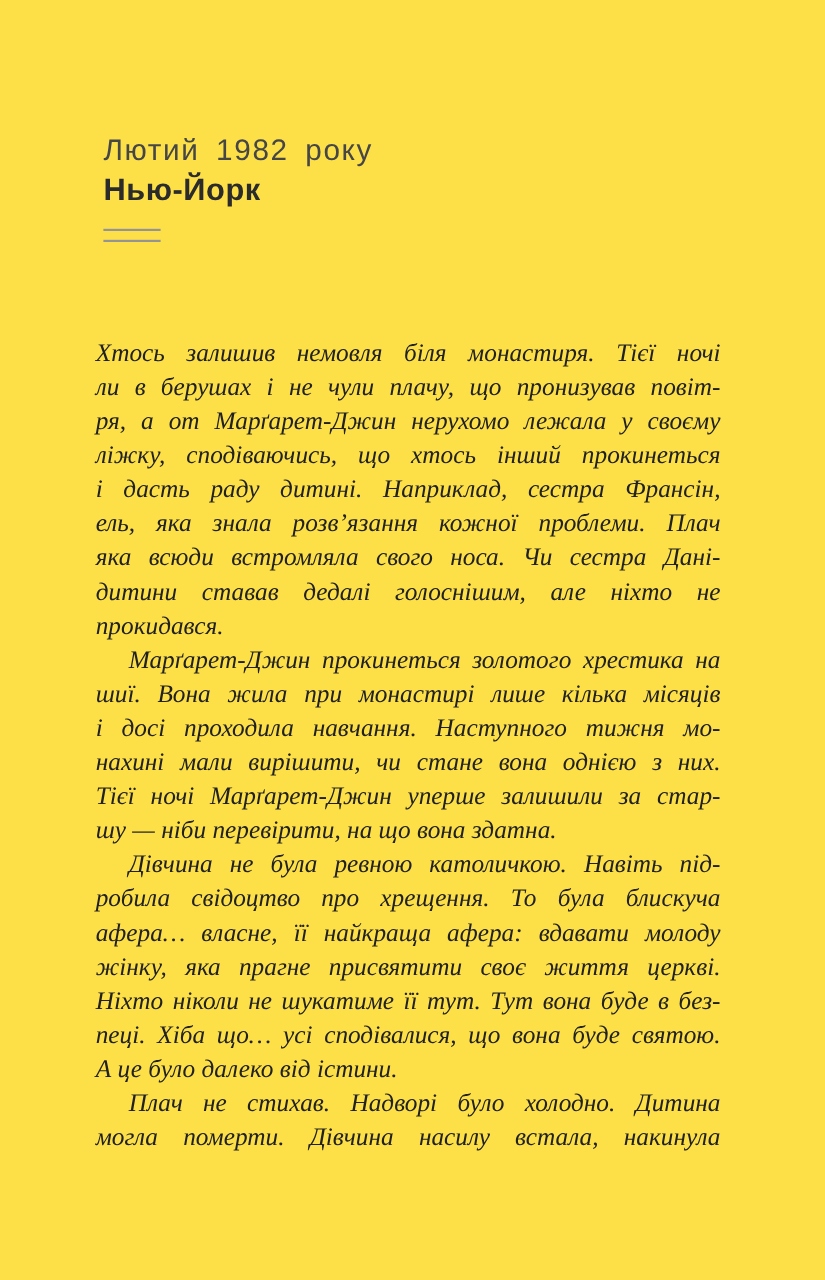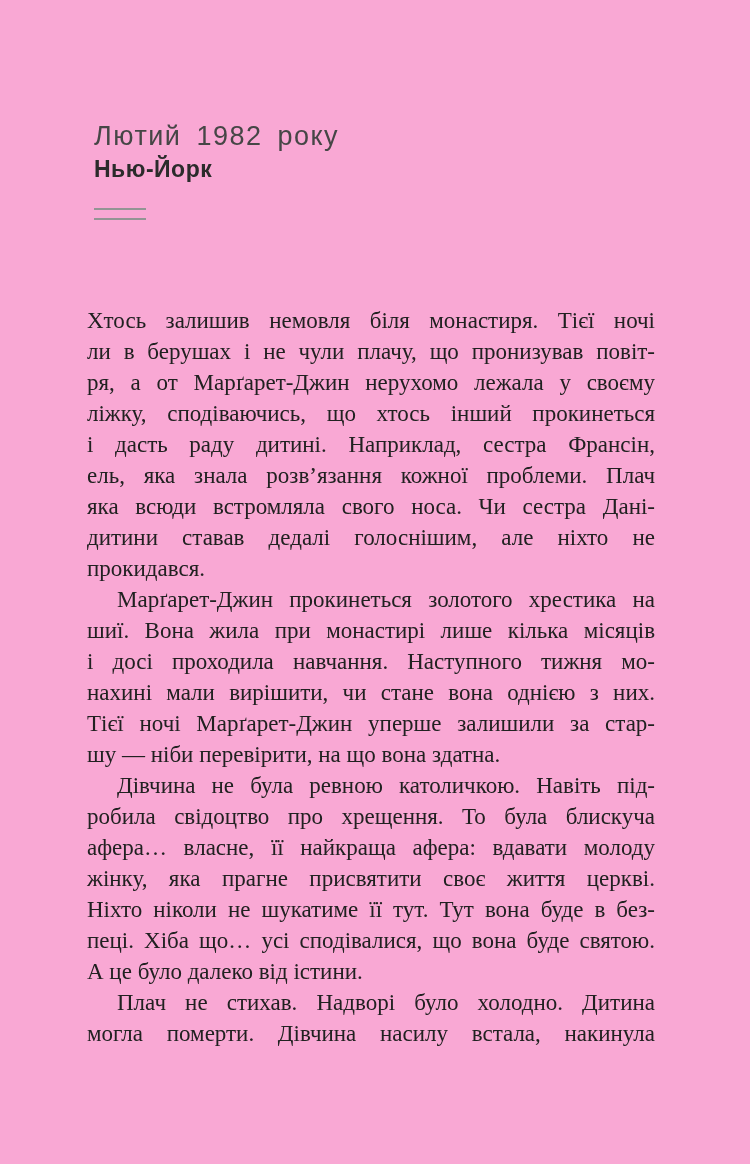--- a/index.html
+++ b/index.html
@@ -9,21 +9,21 @@
   }
   body {
     width: 750px;
     height: 1164px;
     position: relative;
     overflow: hidden;
   }
   .page {
     position: absolute;
     inset: 0;
-    background: #f9a8d4;
+    background: #fde047;
   }
   .chapter-date {
     position: absolute;
     left: 94px;
     top: 120px;
     margin: 0;
     font-family: "Liberation Sans", "DejaVu Sans", sans-serif;
     font-size: 27px;
     font-weight: 300;
     letter-spacing: 1.5px;
@@ -31,21 +31,21 @@
     color: #464646;
     line-height: 1.2;
     white-space: nowrap;
   }
   .chapter-city {
     position: absolute;
     left: 94px;
     top: 156px;
     margin: 0;
     font-family: "Liberation Sans", "DejaVu Sans", sans-serif;
-    font-size: 23px;
+    font-size: 28px;
     font-weight: 700;
     letter-spacing: 0.5px;
     color: #2b2b2b;
     line-height: 1.2;
     white-space: nowrap;
   }
   .divider {
     position: absolute;
     left: 94px;
     top: 208px;
@@ -63,20 +63,21 @@
     font-size: 23px;
     line-height: 31px;
     color: #212121;
   }
   .para {
     margin: 0;
   }
   .tline {
     text-align: justify;
     text-align-last: justify;
+    font-style: italic;
   }
   .tline-last {
     text-align-last: left;
   }
   .para.indented .tline:first-child {
     text-indent: 30px;
   }
 </style>
 </head>
 <body>

